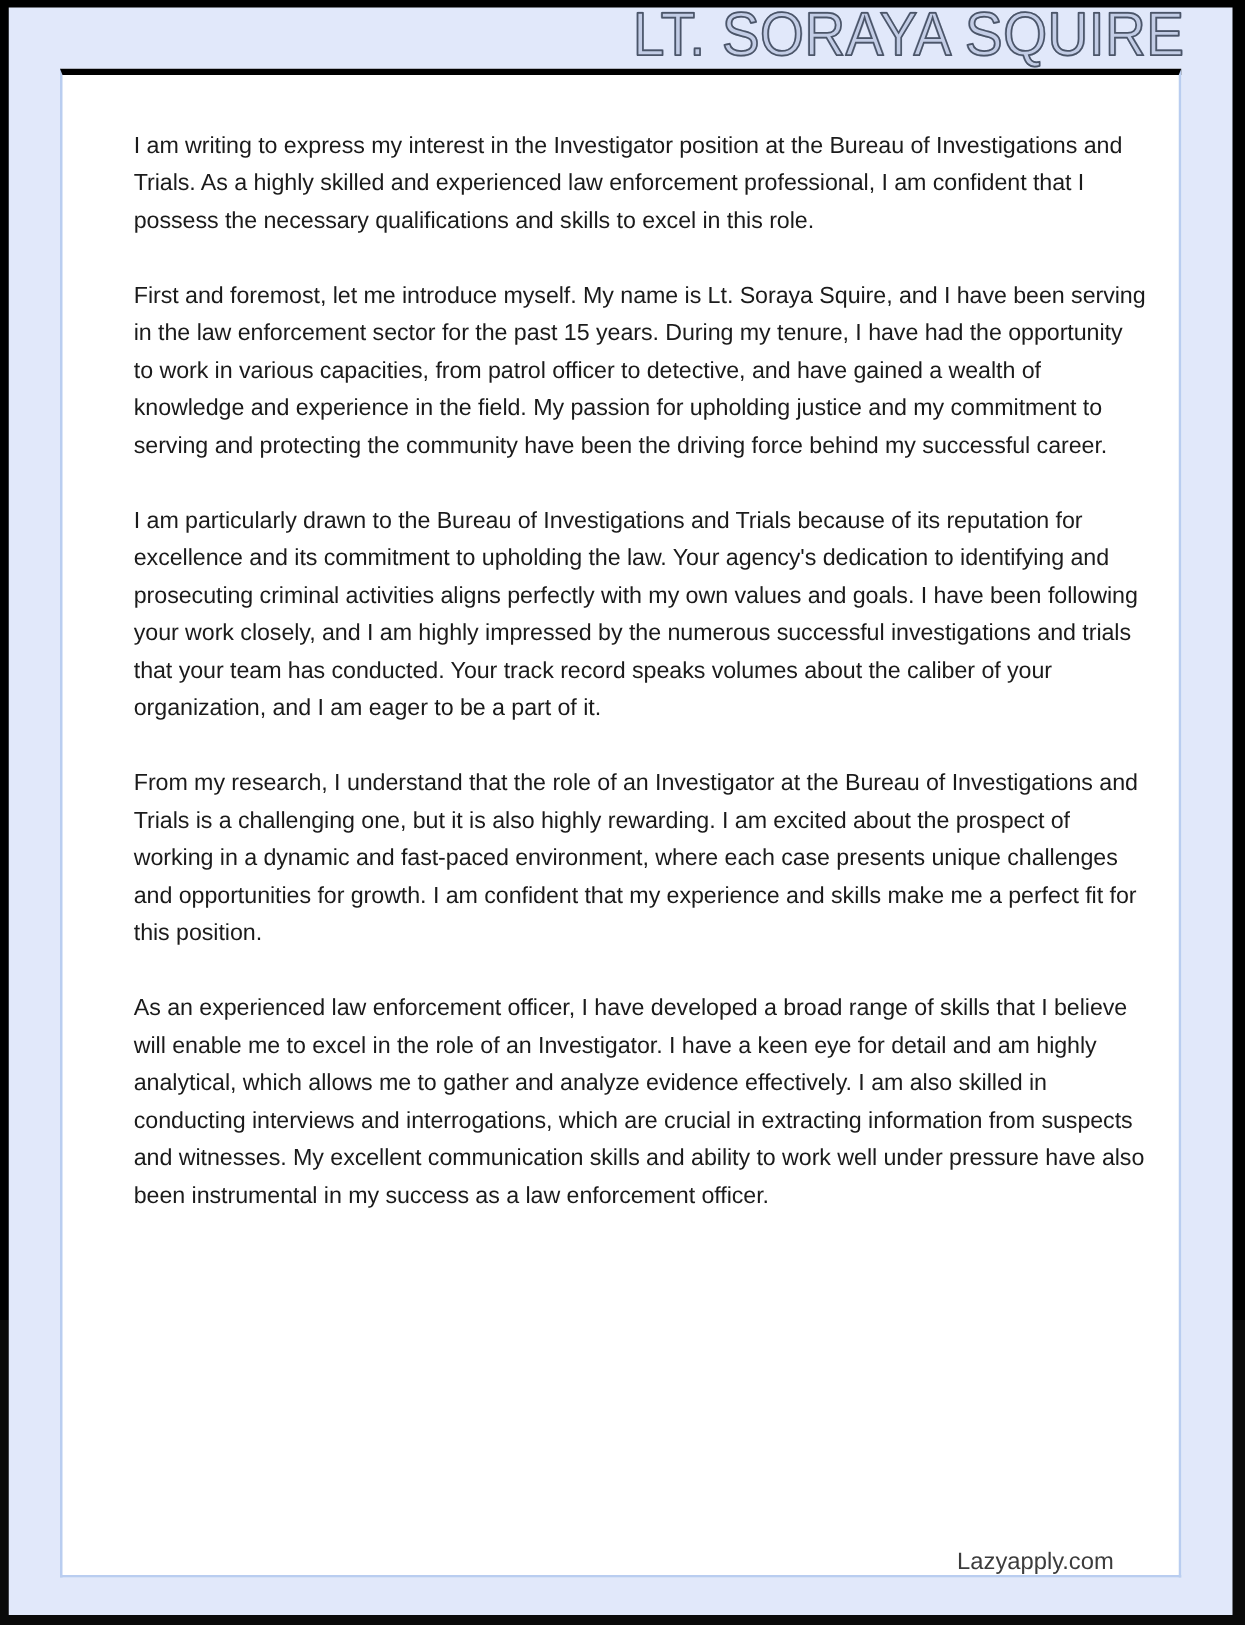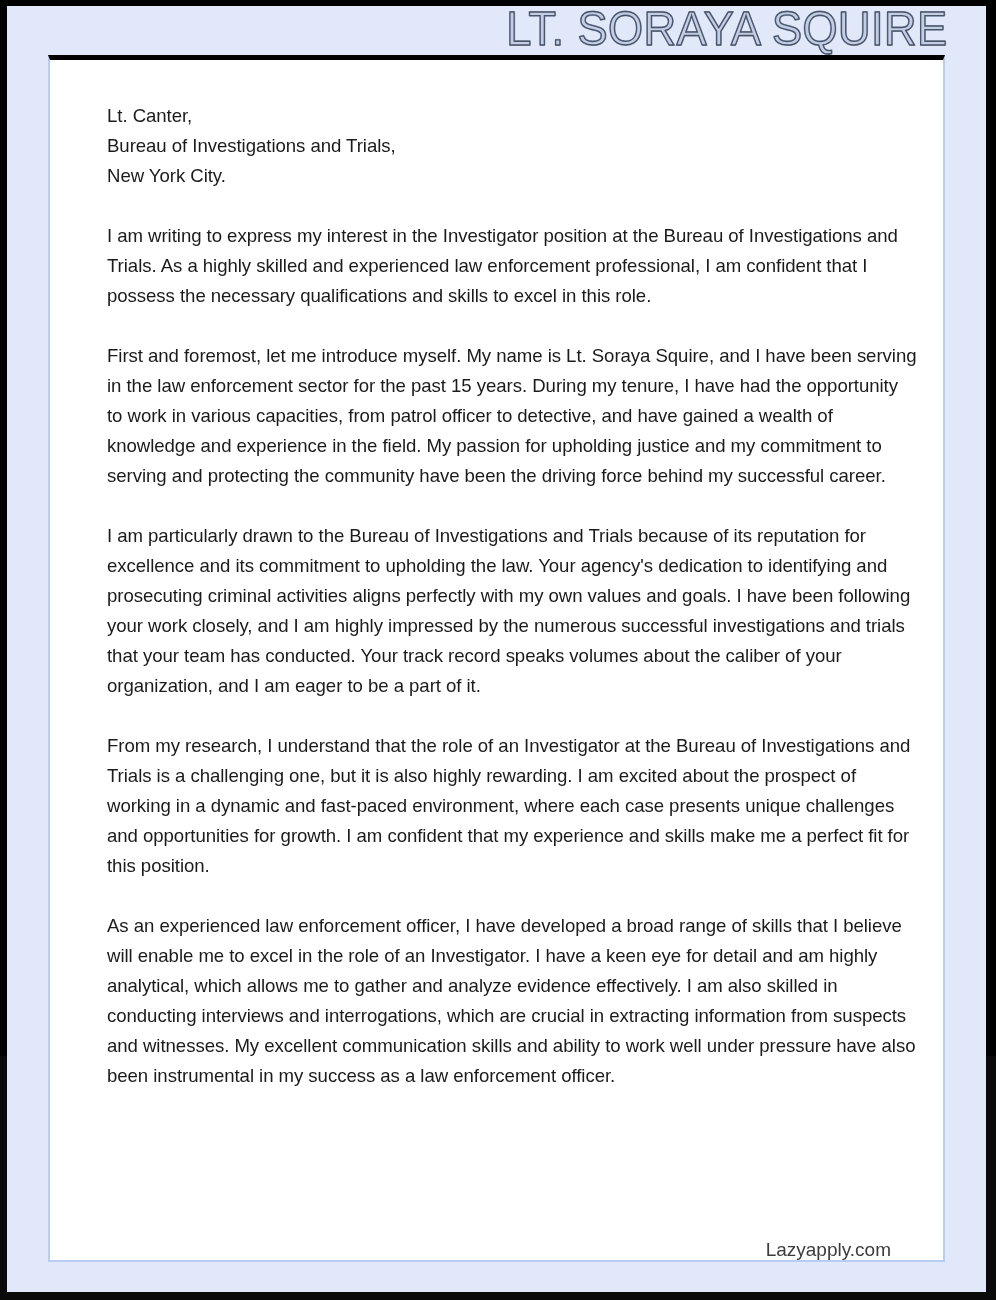--- a/index.html
+++ b/index.html
@@ -135,25 +135,20 @@
 <div class="page-frame">
   <div class="sheet">
 
     <div class="header">
       <h1 class="doc-title">Lt. Soraya Squire</h1>
     </div>
 
     <div class="letter">
       <div class="letter-inner">
 
-        <div class="addr-block">
-          <p class="addr-line">Lt. Canter,</p>
-          <p class="addr-line">Bureau of Investigations and Trials,</p>
-          <p class="addr-line">New York City.</p>
-        </div>
 
 
         <p class="body-para">I am writing to express my interest in the Investigator position at the Bureau of Investigations and Trials. As a highly skilled and experienced law enforcement professional, I am confident that I possess the necessary qualifications and skills to excel in this role.</p>
         <p class="body-para">First and foremost, let me introduce myself. My name is Lt. Soraya Squire, and I have been serving in the law enforcement sector for the past 15 years. During my tenure, I have had the opportunity to work in various capacities, from patrol officer to detective, and have gained a wealth of knowledge and experience in the field. My passion for upholding justice and my commitment to serving and protecting the community have been the driving force behind my successful career.</p>
         <p class="body-para">I am particularly drawn to the Bureau of Investigations and Trials because of its reputation for excellence and its commitment to upholding the law. Your agency's dedication to identifying and prosecuting criminal activities aligns perfectly with my own values and goals. I have been following your work closely, and I am highly impressed by the numerous successful investigations and trials that your team has conducted. Your track record speaks volumes about the caliber of your organization, and I am eager to be a part of it.</p>
         <p class="body-para">From my research, I understand that the role of an Investigator at the Bureau of Investigations and Trials is a challenging one, but it is also highly rewarding. I am excited about the prospect of working in a dynamic and fast-paced environment, where each case presents unique challenges and opportunities for growth. I am confident that my experience and skills make me a perfect fit for this position.</p>
         <p class="body-para">As an experienced law enforcement officer, I have developed a broad range of skills that I believe will enable me to excel in the role of an Investigator. I have a keen eye for detail and am highly analytical, which allows me to gather and analyze evidence effectively. I am also skilled in conducting interviews and interrogations, which are crucial in extracting information from suspects and witnesses. My excellent communication skills and ability to work well under pressure have also been instrumental in my success as a law enforcement officer.</p>
 
       </div>
 

